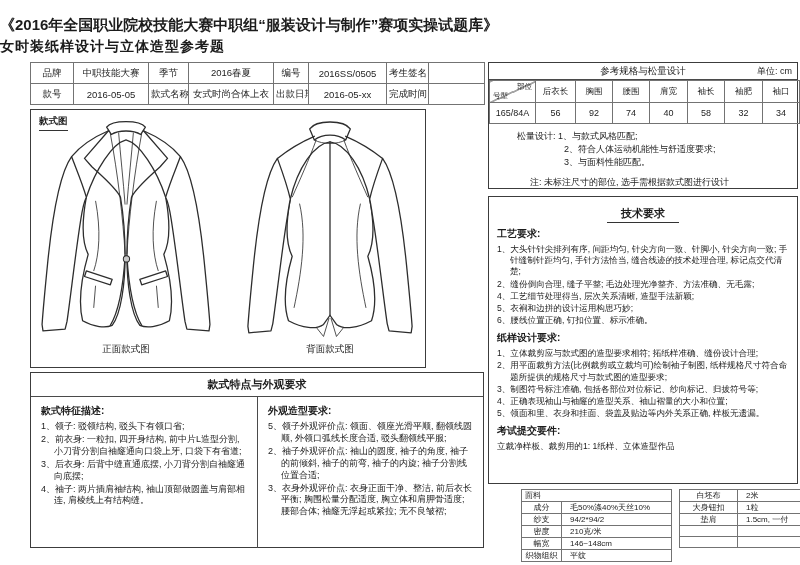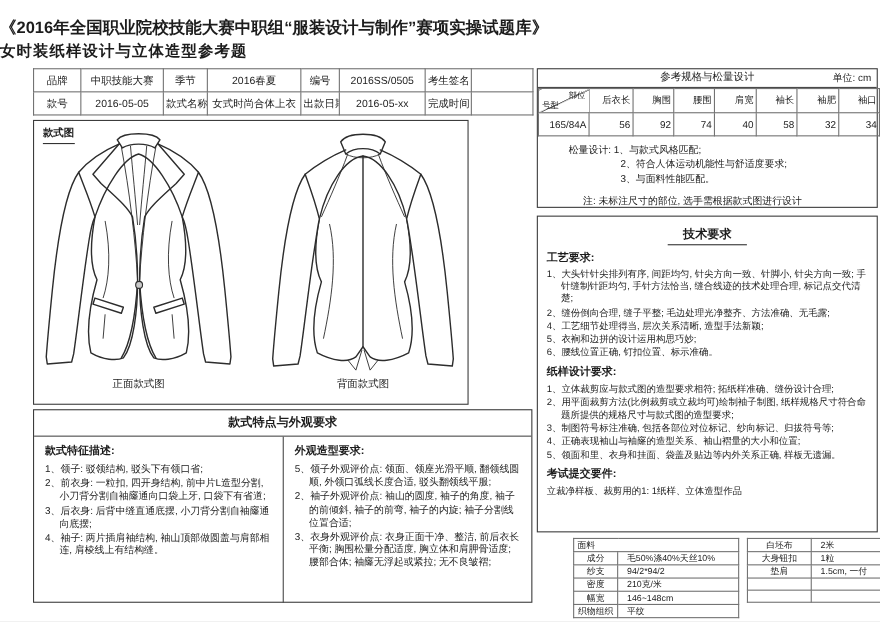--- a/index.html
+++ b/index.html
@@ -41,21 +41,21 @@
   .feat-col.l{width:227px;border-right:1px solid #4a4a4a;}
   .feat-col.r{flex:1;}
   .sec-title{font-size:10px;font-weight:bold;margin-bottom:4px;}
   .item{padding-left:13px;text-indent:-13px;margin-bottom:1px;}
 
   
   .spec-box{left:488px;top:62px;width:310px;height:127px;}
   .spec-title-row{position:relative;height:16px;line-height:16px;border-bottom:1px solid #4a4a4a;
                   font-size:9.5px;text-align:center;}
   .spec-unit{position:absolute;right:5px;top:0;font-size:9px;}
-  .spec-box td{height:21px;font-size:9px;text-align:right;}
+  .spec-box td{height:21px;font-size:9px;}
   .spec-box tr.hd td{height:22px;font-size:8.5px;}
   .diag{position:relative;background:
         linear-gradient(to bottom right,#fff 48.8%,#4a4a4a 48.8%,#4a4a4a 51.2%,#fff 51.2%);}
   .diag .dt{position:absolute;top:1px;right:3px;font-size:7.5px;}
   .diag .db{position:absolute;bottom:1px;left:3px;font-size:7.5px;}
   .ease{padding:6px 6px 0 28px;font-size:9px;line-height:1.45;}
   .ease .cont{padding-left:47px;}
   .ease .note{padding-left:13px;margin-top:7px;}
 
   .tech-box{left:488px;top:196px;width:310px;height:288px;padding:4px 8px 0 8px;}

